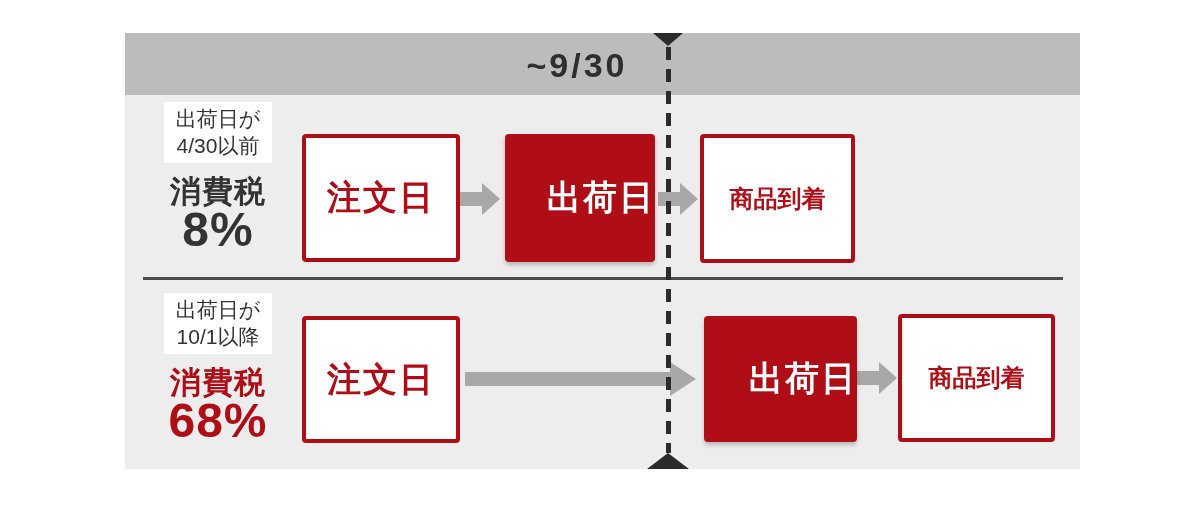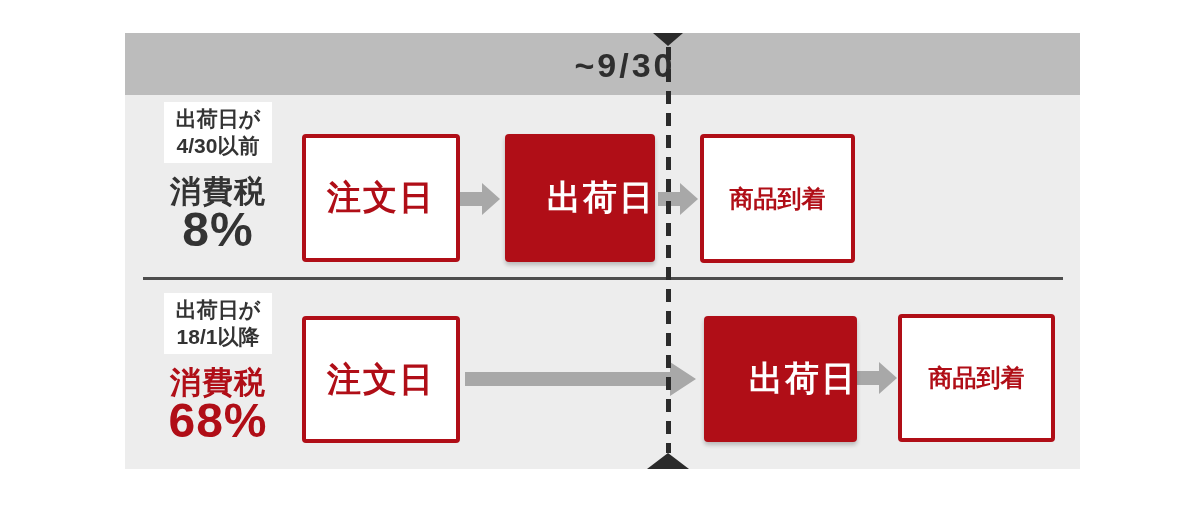--- a/index.html
+++ b/index.html
@@ -24,21 +24,21 @@
     position:absolute;left:125px;top:33px;width:955px;height:436px;
     background:var(--panel-gray);
   }
   .header-bar{
     position:absolute;left:0;top:0;width:955px;height:62px;
     background:var(--header-gray);
   }
   .hdr-label{
     position:absolute;top:13px;transform:translateX(-50%);
     font-size:34px;font-weight:700;color:var(--header-text);
-    letter-spacing:3px;white-space:nowrap;margin-left:48px;
+    letter-spacing:3px;white-space:nowrap;
   }
   .hdr-label.before{left:452px;}
   .hdr-label.after{left:653px;}
 
   .dashed-line{
     position:absolute;left:541px;top:14px;width:5px;height:406px;z-index:4;
     background:repeating-linear-gradient(to bottom,
       var(--dash-dark) 0px,var(--dash-dark) 13px,
       transparent 13px,transparent 22px);
   }
@@ -60,21 +60,21 @@
 
   .left-col{
     position:absolute;left:8px;width:170px;
     display:flex;flex-direction:column;align-items:center;
     text-align:center;z-index:2;
   }
   .left-col.r1{top:69px;}
   .left-col.r2{top:260px;}
   .cond-box{
     background:var(--white);color:var(--dark-text);
-    font-size:21px;line-height:1.3;font-weight:700;
+    font-size:21px;line-height:1.3;font-weight:400;
     padding:3px 12px;white-space:nowrap;
   }
   .tax-label{font-size:31px;font-weight:700;color:var(--dark-text);line-height:1.02;margin-top:13px;letter-spacing:1px;}
   .tax-rate{font-size:48px;font-weight:700;color:var(--dark-text);line-height:0.95;letter-spacing:1px;}
   .left-col.r2 .tax-label,.left-col.r2 .tax-rate{color:var(--red);}
 
   .box{
     position:absolute;display:flex;align-items:center;justify-content:center;
     border-radius:4px;font-weight:700;z-index:2;white-space:nowrap;
   }
@@ -148,21 +148,21 @@
         </svg>
     </span>
 
     <div class="box white r1-arrive">
       <span class="t30">商品到着</span>
     </div>
 
     <div class="left-col r2">
       <div class="cond-box">
         <div>出荷日が</div>
-        <div>18/1以降</div>
+        <div>10/1以降</div>
       </div>
       <div class="tax-label">消費税</div>
       <div class="tax-rate">68%</div>
     </div>
 
     <div class="box white r2-order">
       <span class="t34">注文日</span>
     </div>
 
     <span class="arrow long">

